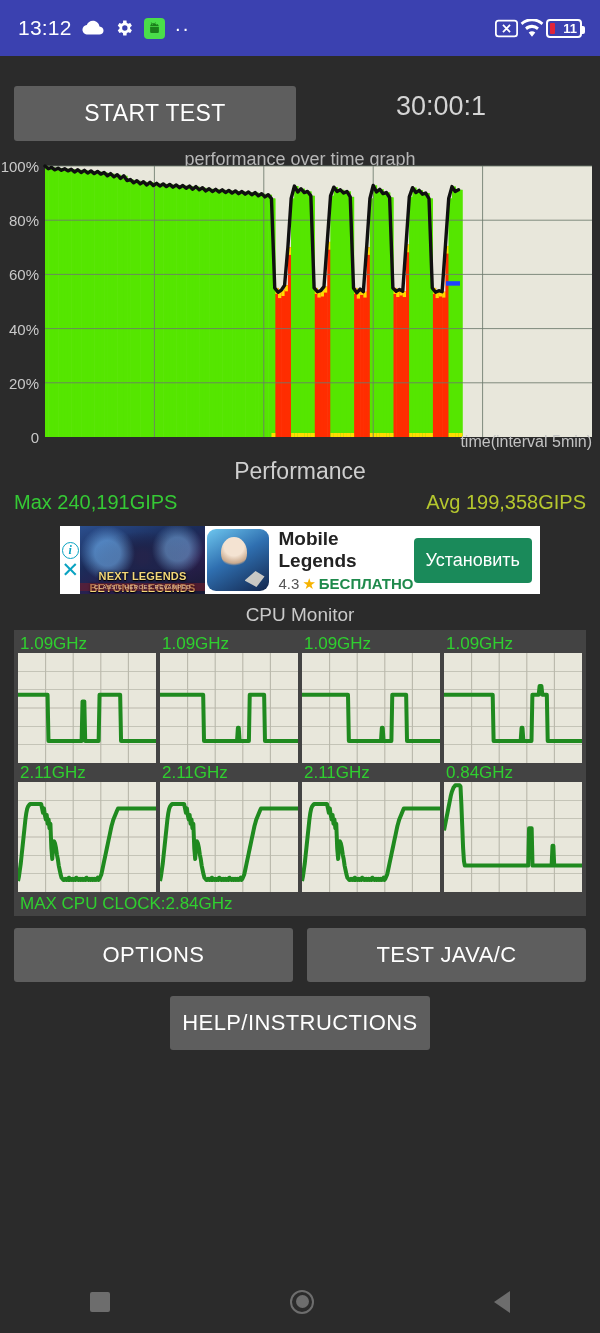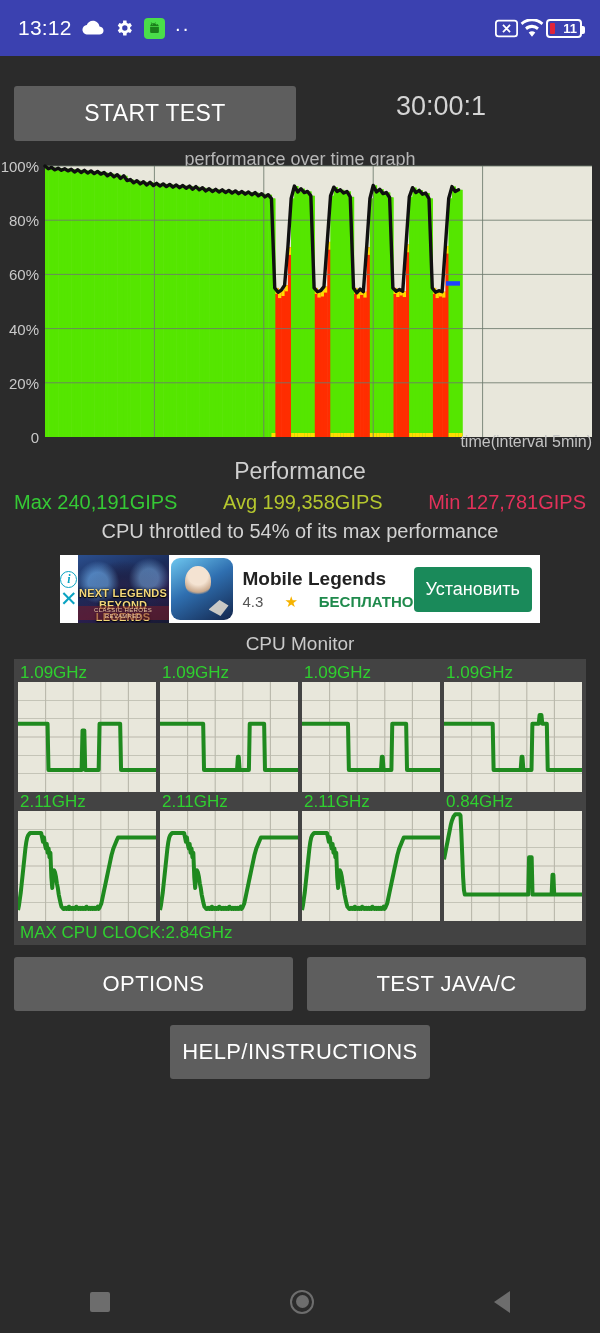--- a/index.html
+++ b/index.html
@@ -135,21 +135,21 @@
     border-radius:50% 50% 45% 45%;
     background: radial-gradient(circle at 50% 30%, #f4e3d2 0 40%, #c9a98d 70%, transparent 80%);
   }
   .ad-icon:after {
     content:""; position:absolute; right:4px; bottom:4px; width:20px;height:16px;
     background:#e7e0d4; clip-path: polygon(0 60%,55% 0,100% 35%,60% 100%);
     opacity:.85;
   }
   .ad-body { flex:1; display:flex; flex-direction:column; justify-content:center; padding-left:10px; }
   .ad-title { font-size: 19px; color:#222; font-weight:bold; font-family:"Liberation Sans", sans-serif;}
-  .ad-sub { display:flex; align-items:center; gap:21px; padding-top:3px;}
+  .ad-sub { display:flex; align-items:center; gap:3px; padding-top:3px;}
   .ad-rating { font-size: 15px; color:#555; }
   .ad-star { color:#f6b300; font-size:15px; }
   .ad-free { font-size: 15px; color:#1f8a4c; font-weight:bold;}
   .ad-cta {
     align-self:center; margin-right:8px;
     background:#1a8a5a; color:#fff; border:none; border-radius:4px;
     padding: 12px 12px; font-size: 18px; cursor:pointer;
     font-family:"Liberation Sans", sans-serif;
   }
 
@@ -474,23 +474,21 @@
         <text x="39" y="23" fill="#c9c9c9" font-size="15" text-anchor="end" font-family="&quot;Liberation Sans&quot;, sans-serif">100%</text>
       </svg>
     <div class="xlabel">time(interval 5min)</div>
   </div>
 
   <div>
     <div class="perf-title">Performance</div>
     <div class="perf-row">
       <span class="perf-max">Max 240,191GIPS</span>
       <span class="perf-avg">Avg 199,358GIPS</span>
-      <span class="perf-min">Min 127,781GIPS</span>
     </div>
-    <div class="perf-note">CPU throttled to 54% of its max performance</div>
   </div>
 
   <div class="adwrap">
     <div class="ad">
       <div class="ad-marks">
         <span class="ad-i">i</span>
         <span class="ad-x">✕</span>
       </div>
       <div class="ad-hero">
         <div class="ad-hero-figs"></div>

